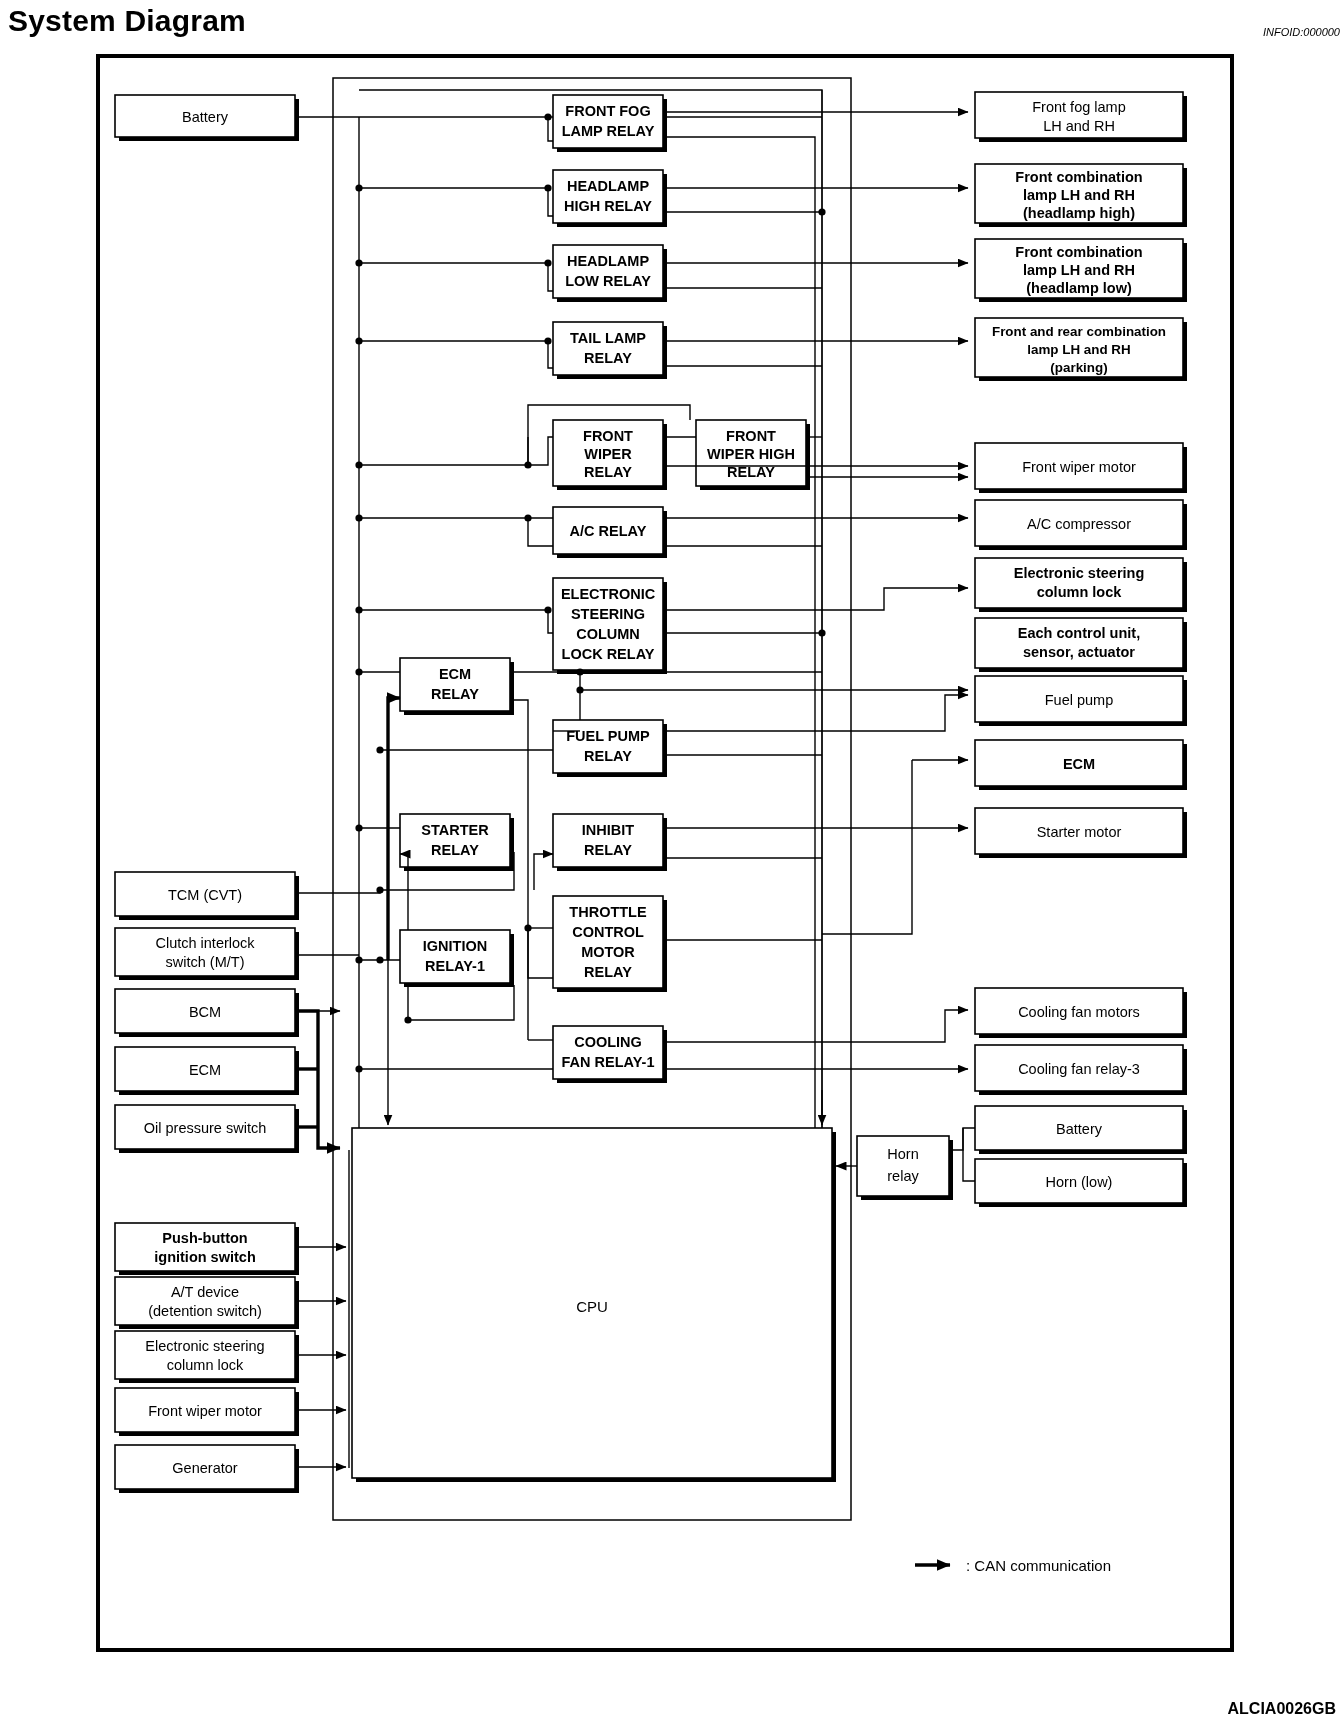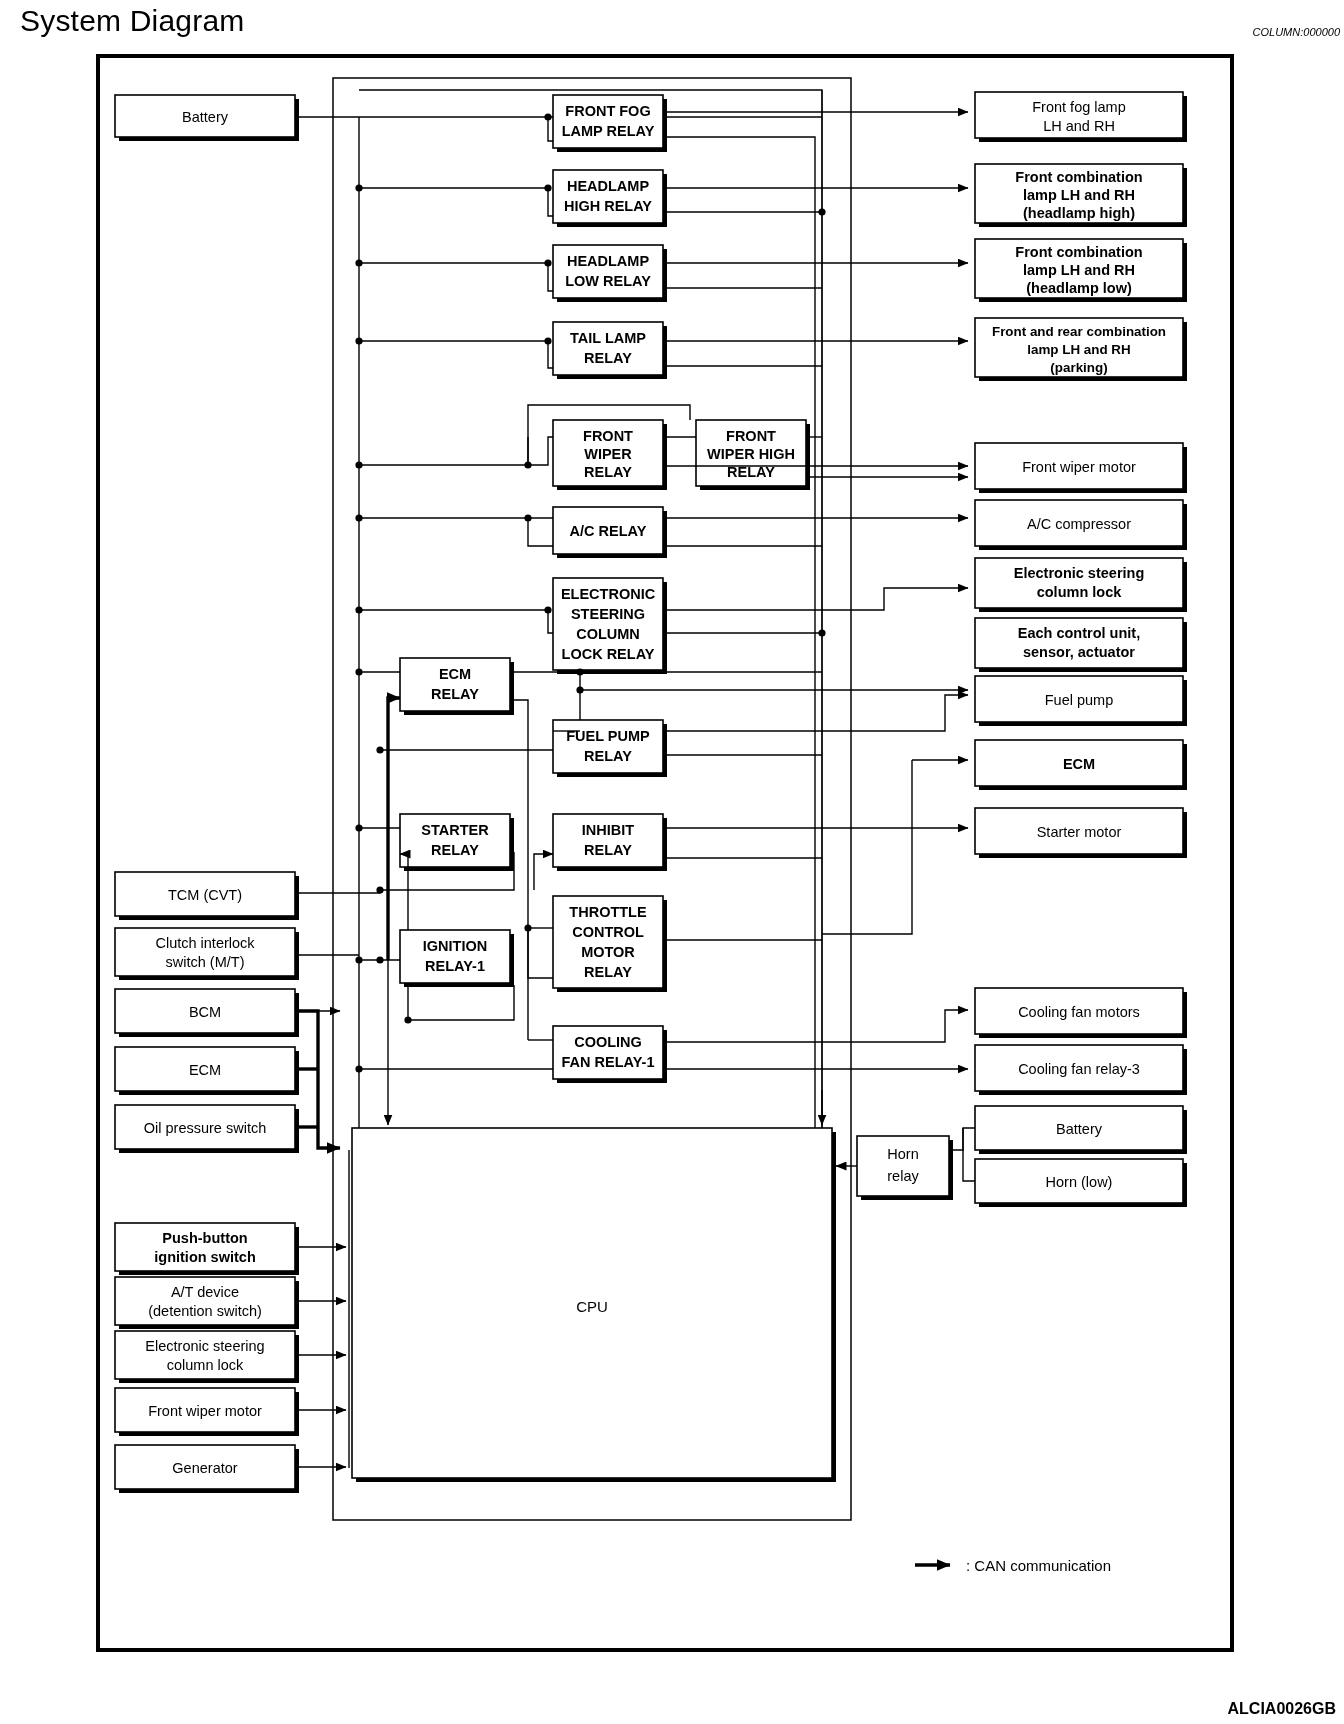--- a/index.html
+++ b/index.html
@@ -1,18 +1,18 @@
 <!DOCTYPE html>
 <html><head>
 <meta charset="utf-8">
 <style>
   html,body{margin:0;padding:0;background:#fff;}
   body{width:1344px;height:1724px;position:relative;
        font-family:"Liberation Sans","DejaVu Sans",sans-serif;color:#000;overflow:hidden;}
-  #page-title{position:absolute;left:20px;top:4px;font-size:30px;font-weight:400;letter-spacing:.2px;}
+  #page-title{position:absolute;left:8px;top:4px;font-size:30px;font-weight:700;letter-spacing:.2px;}
   #infoid{position:absolute;right:4px;top:26px;font-size:11px;font-style:italic;
           font-family:"Liberation Sans","DejaVu Sans",sans-serif;white-space:nowrap;}
   #figcode{position:absolute;right:8px;bottom:6px;font-size:16px;font-weight:bold;}
   svg{position:absolute;left:0;top:0;}
   .bx{fill:#fff;stroke:#000;stroke-width:1.6;}
   .shadow{fill:#000;}
   .ln{stroke:#000;stroke-width:1.4;fill:none;}
   .lnb{stroke:#000;stroke-width:3.4;fill:none;}
   .lnt{stroke:#000;stroke-width:1.1;fill:none;}
   .frame{fill:none;stroke:#000;stroke-width:4;}
@@ -23,21 +23,21 @@
   .t-out{font-size:14.5px;font-weight:400;text-anchor:middle;}
   .t-outb{font-size:14.5px;font-weight:bold;text-anchor:middle;}
   .t-in{font-size:14.5px;font-weight:400;text-anchor:middle;}
   .t-cpu{font-size:15px;font-weight:400;text-anchor:middle;}
   .t-leg{font-size:15px;font-weight:400;text-anchor:start;}
 </style>
 </head>
 <body>
 
 <div id="page-title">System Diagram</div>
-<div id="infoid">COLUMN:000000</div>
+<div id="infoid">INFOID:000000</div>
 <div id="figcode">ALCIA0026GB</div>
 
 <svg width="1344" height="1724" viewBox="0 0 1344 1724">
   <defs>
     <marker id="ar" markerWidth="11" markerHeight="9" refX="10.5" refY="4.5" orient="auto" markerUnits="userSpaceOnUse">
       <path d="M0,0 L11,4.5 L0,9 z" fill="#000"></path>
     </marker>
     <marker id="arb" markerWidth="14" markerHeight="12" refX="13.5" refY="6" orient="auto" markerUnits="userSpaceOnUse">
       <path d="M0,0 L14,6 L0,12 z" fill="#000"></path>
     </marker>

